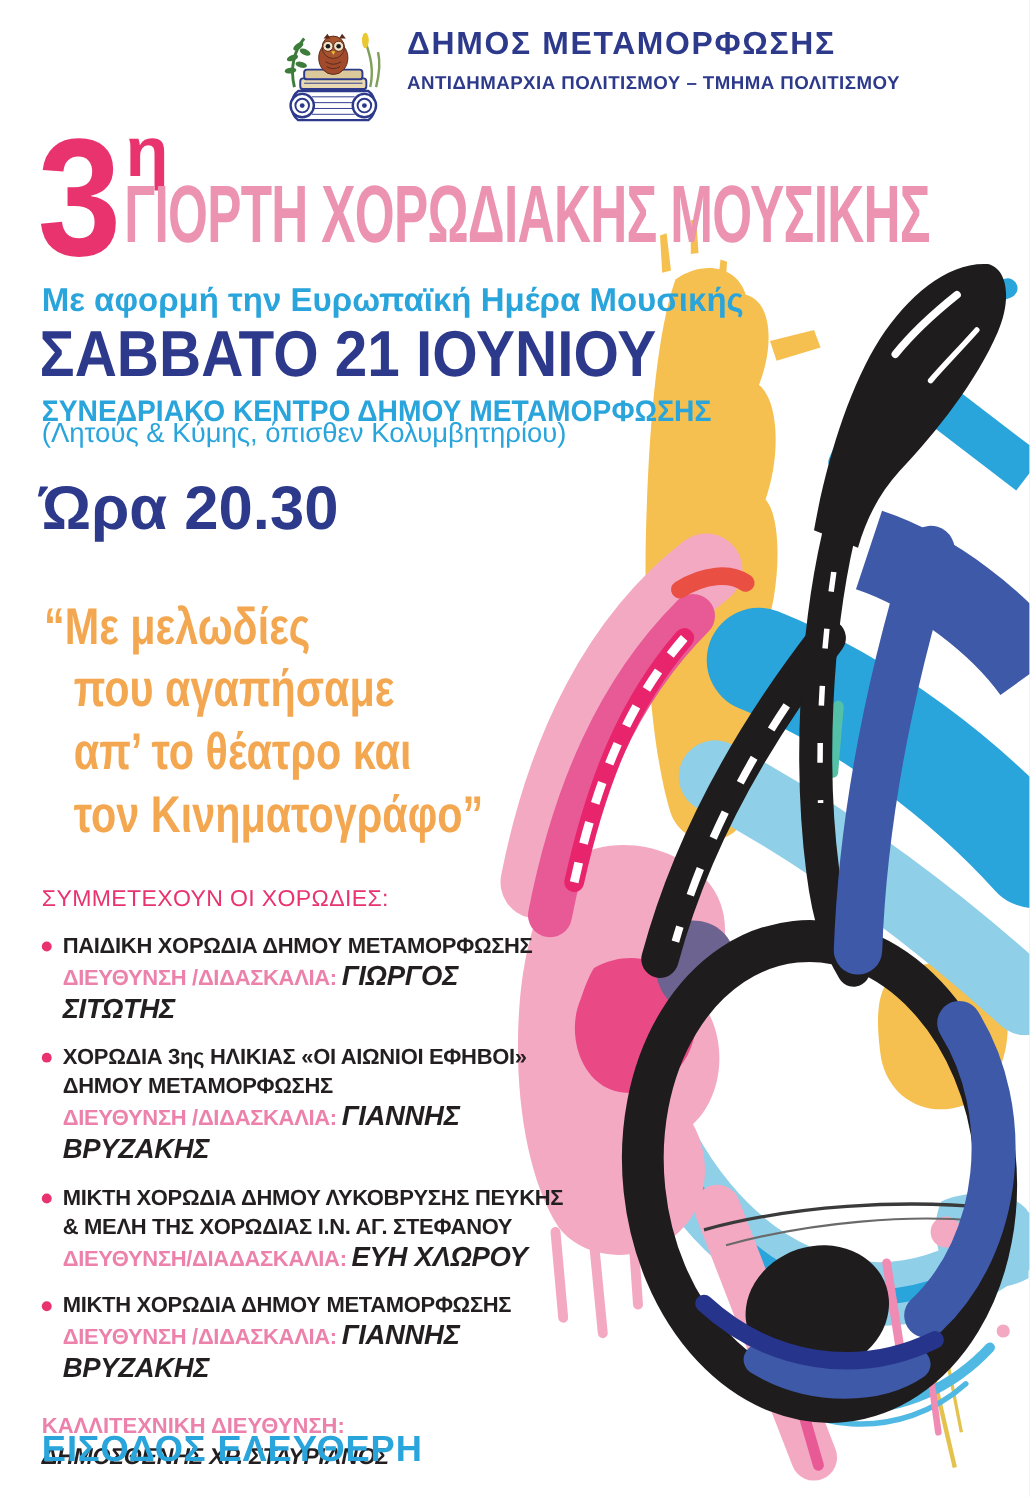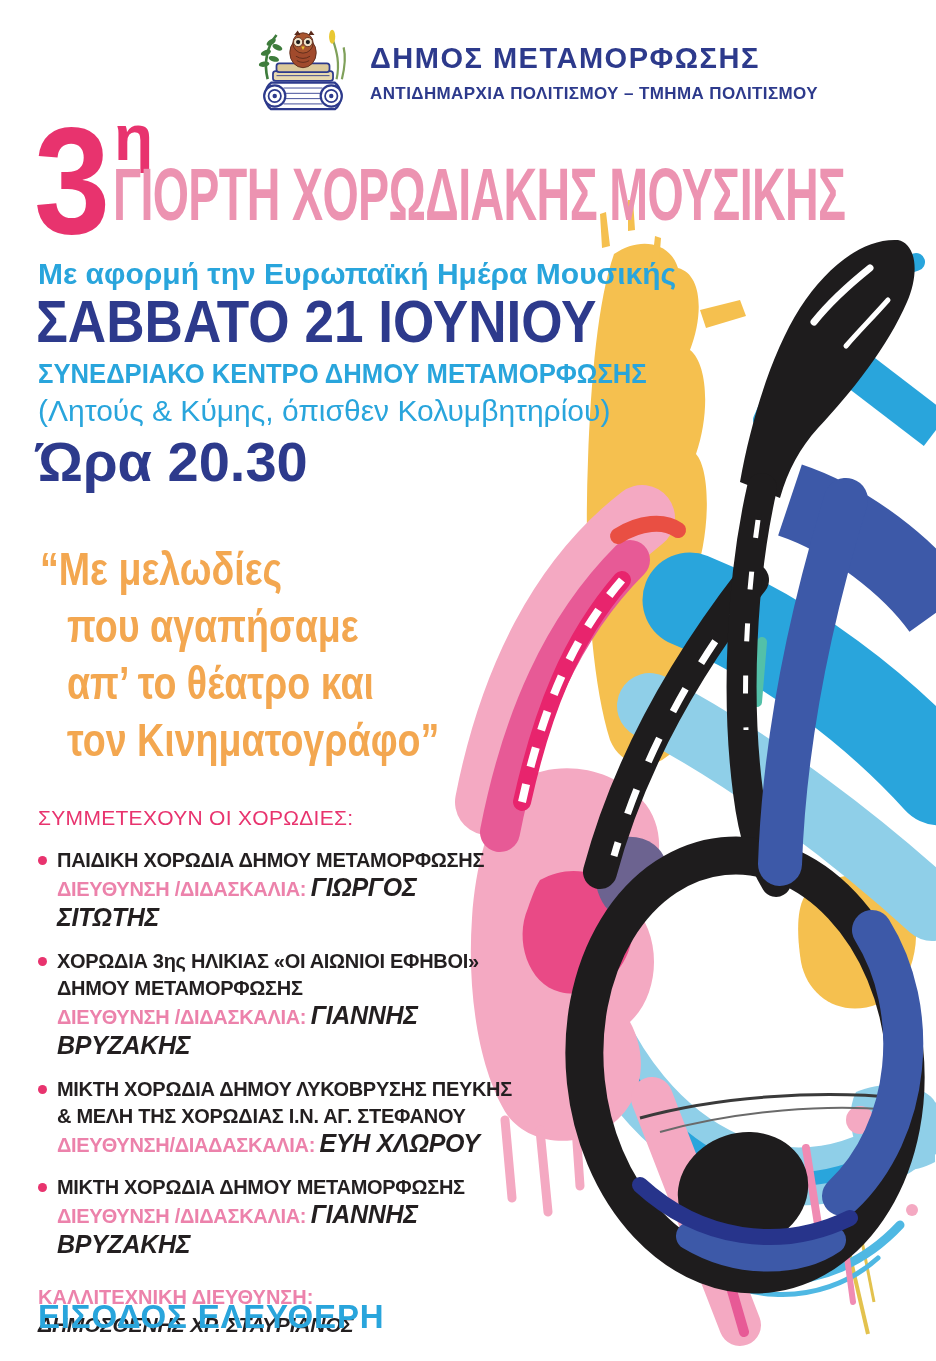--- a/index.html
+++ b/index.html
@@ -14,34 +14,34 @@
   html,body{margin:0;padding:0;background:#e9e9e9;}
   .poster{
     position:relative;width:936px;height:1361px;margin:0 auto;
     background:#ffffff;overflow:hidden;
     font-family:"Liberation Sans",sans-serif;color:var(--ink);
   }
   .artwork{position:absolute;left:0;top:0;width:936px;height:1361px;z-index:0;pointer-events:none;}
   .layer{position:absolute;z-index:2;}
 
   
-  .header{left:250px;top:24px;display:flex;align-items:center;gap:14px;}
+  .header{left:250px;top:24px;display:flex;align-items:flex-start;gap:14px;}
   .logo{width:106px;height:98px;flex:0 0 auto;}
   .muni{font-size:29px;font-weight:bold;color:var(--navy);letter-spacing:1.5px;}
   .dept{font-size:17px;font-weight:bold;color:var(--navy);letter-spacing:.4px;margin-top:9px;}
 
   
   .edition-num{left:34px;top:104px;font-size:152px;line-height:1;font-weight:bold;color:var(--magenta);transform:scaleX(.9);transform-origin:left top;}
   .edition-suf{left:114px;top:106px;font-size:64px;line-height:1;font-weight:bold;color:var(--magenta);}
   .main-title{left:113px;top:158px;font-size:74px;line-height:1;font-weight:bold;color:var(--title-pink);letter-spacing:-1px;white-space:nowrap;transform:scaleX(.63);transform-origin:left top;}
 
   .occasion{left:38px;top:257px;font-size:30px;font-weight:700;color:var(--sky);}
   .date{left:36px;top:293px;font-size:59px;line-height:1;font-weight:bold;color:var(--navy);white-space:nowrap;transform:scaleX(.9);transform-origin:left top;letter-spacing:0;}
   .venue{left:38px;top:359px;font-size:27px;line-height:1.12;font-weight:bold;color:var(--sky);transform:scaleX(.95);transform-origin:left top;white-space:nowrap;}
-  .venue-details{left:38px;top:394px;font-size:30px;font-weight:400;color:var(--sky);}
+  .venue-details{left:38px;top:380px;font-size:25px;font-weight:400;color:var(--sky);}
   .time{left:36px;top:429px;font-size:56px;font-weight:bold;color:var(--navy);}
 
   
   .quote{left:40px;top:540px;width:470px;}
   .quote-line{font-size:47px;line-height:57px;font-weight:bold;color:var(--orange);white-space:nowrap;transform:scaleX(.8);transform-origin:left top;}
   .quote-line.indent{margin-left:27px;}
 
   
   .choirs{left:38px;top:806px;width:478px;}
   .choirs-heading{font-size:21px;font-weight:normal;color:var(--magenta);letter-spacing:.3px;margin-bottom:17px;}

